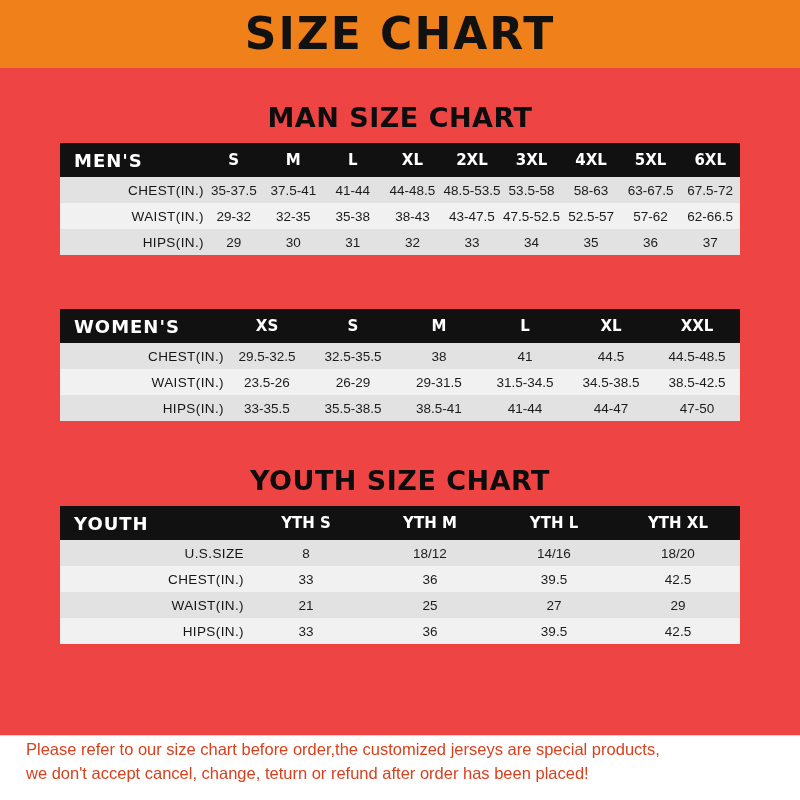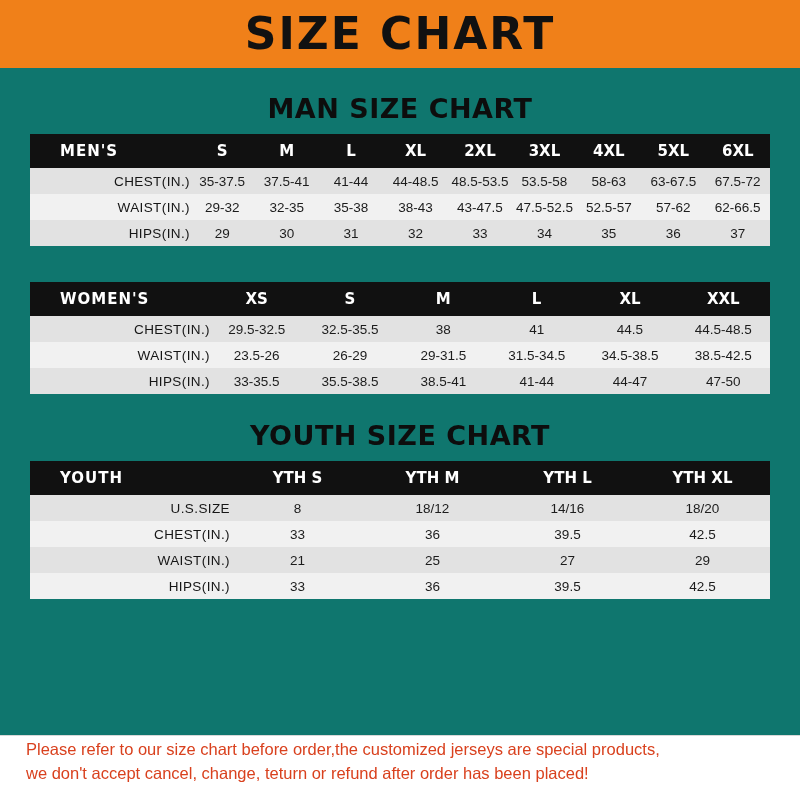--- a/index.html
+++ b/index.html
@@ -10,41 +10,41 @@
     width: 800px;
     height: 800px;
     background: #ffffff;
     font-family: "Liberation Sans", sans-serif;
     overflow: hidden;
   }
   .page {
     width: 800px;
     height: 800px;
     position: relative;
-    background: #0f766e;
+    background: #ef4444;
     box-sizing: border-box;
   }
   .banner {
     background: #f08019;
     height: 68px;
     display: flex;
     align-items: center;
     justify-content: center;
   }
   .banner-title {
     font-family: "DejaVu Sans", sans-serif;
     font-weight: bold;
     font-size: 44px;
     letter-spacing: 2px;
     color: #111111;
     line-height: 1;
   }
   .section {
-    margin: 3px auto;
-    width: 740px;
+    margin: 12px auto;
+    width: 680px;
   }
   .section-title {
     text-align: center;
     font-family: "DejaVu Sans", sans-serif;
     font-weight: bold;
     font-size: 27px;
     letter-spacing: 0.5px;
     color: #0d0d0d;
   }
   .tbl {
@@ -63,22 +63,22 @@
   .tbl thead th {
     background: #111111;
     color: #ffffff;
     font-family: "DejaVu Sans", sans-serif;
     font-weight: bold;
     font-size: 15px;
     height: 34px;
   }
   .tbl thead th.rowlabel {
     text-align: left;
-    padding-left: 30px;
-    font-size: 15px;
+    padding-left: 14px;
+    font-size: 18px;
     letter-spacing: 1px;
   }
   .tbl tbody tr.odd td {
     background: #e2e2e2;
   }
   .tbl tbody tr.even td {
     background: #f1f1f1;
   }
   .tbl tbody td.rowlabel {
     font-size: 13.5px;

